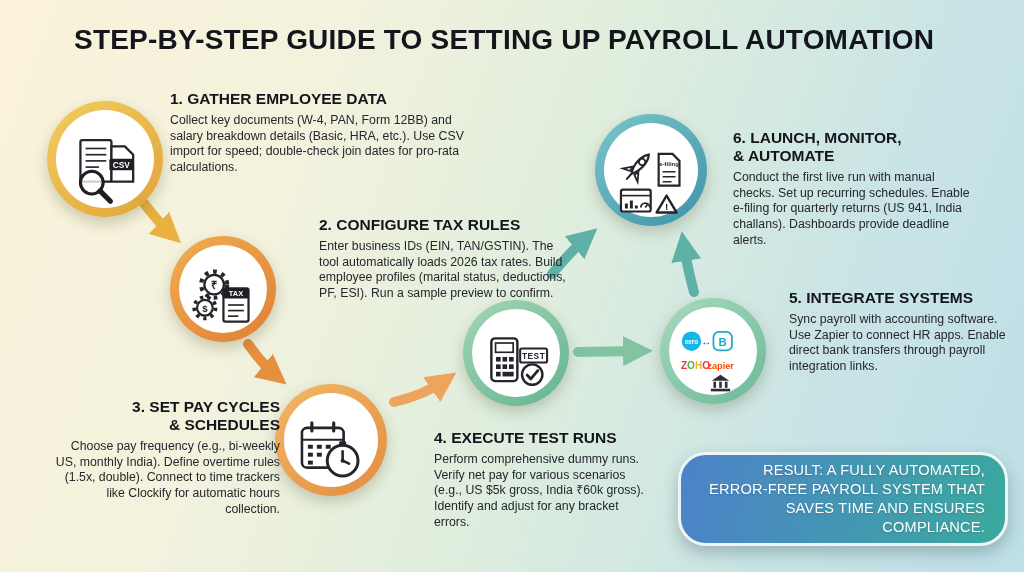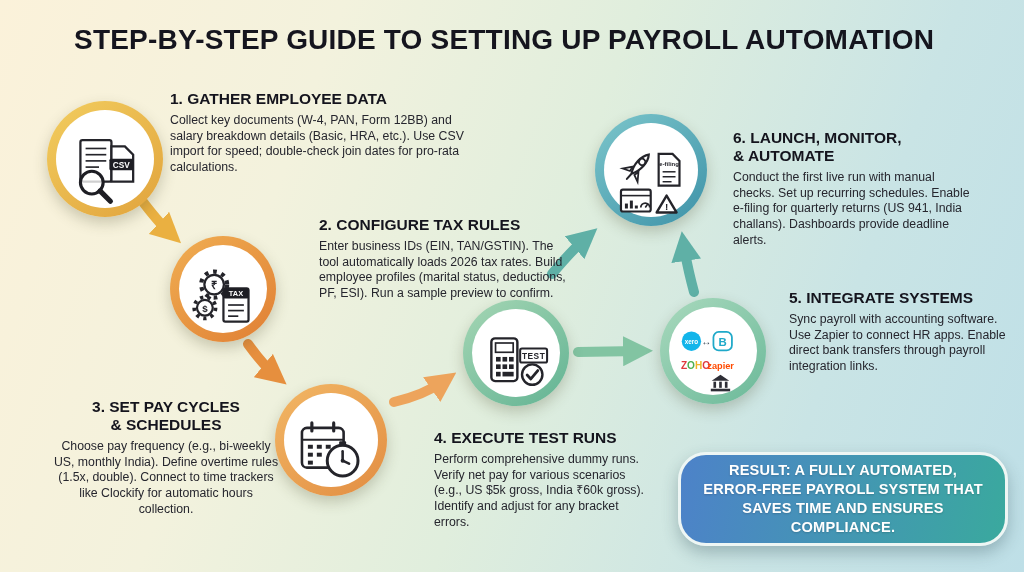--- a/index.html
+++ b/index.html
@@ -26,34 +26,34 @@
   .ring3 { left:275px; top:384px; width:112px; height:112px; background:linear-gradient(140deg,#f2b765,#e28d42); }
   .ring4 { left:463px; top:300px; width:106px; height:106px; background:linear-gradient(140deg,#a5d6b4,#62b393); }
   .ring5 { left:660px; top:298px; width:106px; height:106px; background:linear-gradient(140deg,#a9d9bd,#6bb999); }
   .ring6 { left:595px; top:114px; width:112px; height:112px; background:linear-gradient(140deg,#7cc6cb,#3e92a8); }
   .ring-inner svg { width:76%; height:76%; }
   .step-text { position:absolute; z-index:2; }
   .step-heading { font-size:15.5px; font-weight:800; color:#14141d; line-height:1.16; margin-bottom:5px; }
   .step-body { font-size:12.3px; font-weight:500; color:#26262e; line-height:1.28; }
   .t1 { left:170px; top:90px;  width:302px; }
   .t2 { left:303px; top:216px; width:250px;margin-left:16px; }
-  .t3 { left:52px;  top:398px; width:228px; text-align:center; }
+  .t3 { left:52px;  top:398px; width:228px; text-align:right; }
   .t4 { left:434px; top:429px; width:218px; }
   .t5 { left:789px; top:289px; width:228px; }
   .t6 { left:733px; top:104px; width:242px;margin-top:25px; }
   .result-box {
     position:absolute; z-index:2; left:678px; top:452px; width:330px; height:94px;
     border-radius:28px; border:3px solid #eef6f4; box-sizing:border-box;
     background:linear-gradient(100deg,#4d82c9,#3aa99e);
     box-shadow:0 7px 16px rgba(40,70,80,0.3);
     display:flex; align-items:center; justify-content:center; padding:0 20px;
   }
   .result-text {
-    color:#ffffff; font-weight:700; font-size:14.6px; line-height:1.32;
-    text-align:center; letter-spacing:0.2px;
+    color:#ffffff; font-weight:400; font-size:14.6px; line-height:1.32;
+    text-align:right; letter-spacing:0.2px;
     text-shadow:0 1px 2px rgba(0,0,0,0.18);
   }
 </style>
 </head>
 <body>
 
 <div class="canvas">
 
   <h1 class="title">STEP-BY-STEP GUIDE TO SETTING UP PAYROLL AUTOMATION</h1>
 

